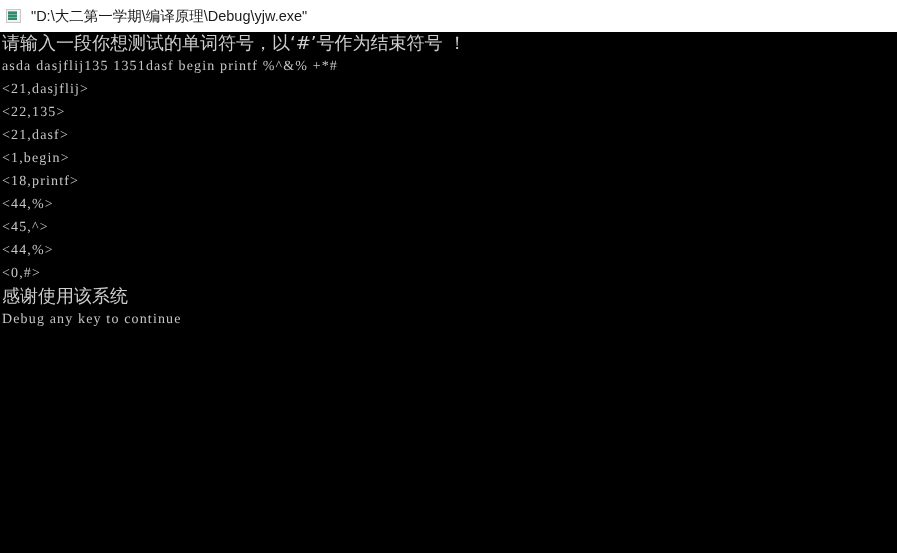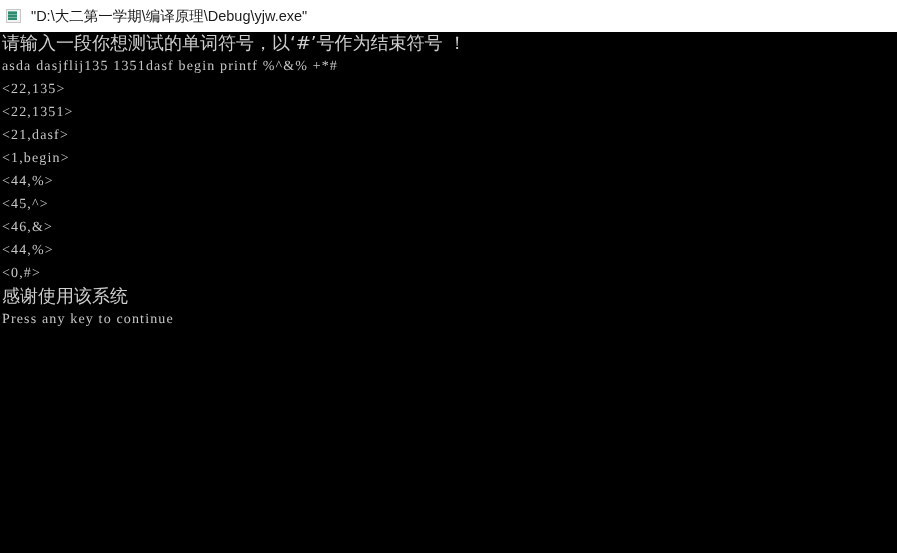--- a/index.html
+++ b/index.html
@@ -125,27 +125,27 @@
       <span class="icon-screen"></span>
       <span class="icon-side"></span>
     </span>
     <span id="title-bar-text">"D:\大二第一学期\编译原理\Debug\yjw.exe"</span>
   </div>
 
   <div id="console-screen">
     <div class="console-line cjk">请输入一段你想测试的单词符号，以‘#’号作为结束符号 ！</div>
     <div class="console-line mono">asda dasjflij135 1351dasf begin printf %^&amp;% +*#</div>
 
+    <div class="console-line mono">&lt;21,dasjflij&gt;</div>
     <div class="console-line mono">&lt;22,135&gt;</div>
-    <div class="console-line mono">&lt;22,1351&gt;</div>
     <div class="console-line mono">&lt;21,dasf&gt;</div>
     <div class="console-line mono">&lt;1,begin&gt;</div>
+    <div class="console-line mono">&lt;18,printf&gt;</div>
     <div class="console-line mono">&lt;44,%&gt;</div>
     <div class="console-line mono">&lt;45,^&gt;</div>
-    <div class="console-line mono">&lt;46,&amp;&gt;</div>
     <div class="console-line mono">&lt;44,%&gt;</div>
     <div class="console-line mono">&lt;0,#&gt;</div>
 
     <div class="console-line cjk">感谢使用该系统</div>
-    <div class="console-line mono">Press any key to continue</div>
+    <div class="console-line mono">Debug any key to continue</div>
   </div>
 
 </div>
 
 </body></html>

